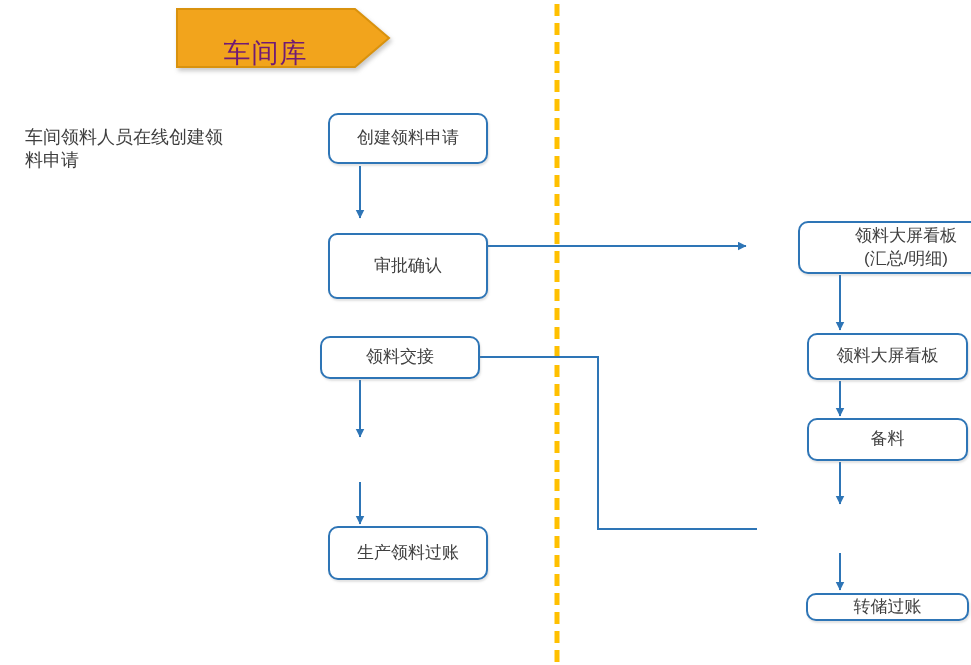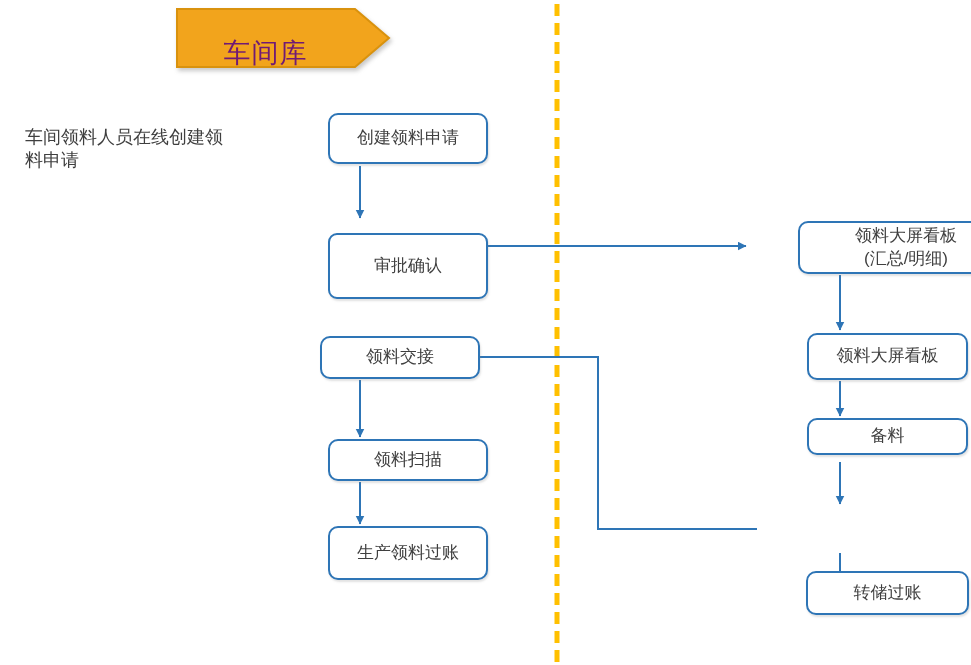--- a/index.html
+++ b/index.html
@@ -124,22 +124,21 @@
     <span class="banner-label" style="width:179px;">车间库</span>
   </div>
 
 
   <div class="note" style="left:25px; top:126px; width:220px;">车间领料人员在线创建领
 料申请</div>
 
   <div class="node" style="left:280px; top:113px; width:160px; height:51px;">创建领料申请</div>
   <div class="node" style="left:280px; top:233px; width:160px; height:66px;border-radius:9px;">审批确认</div>
   <div class="node" style="left:272px; top:336px; width:160px; height:43px;">领料交接</div>
-  <div class="node" style="left:280px; top:439px; width:160px; height:42px;">领料扫描</div>
   <div class="node" style="left:280px; top:526px; width:160px; height:54px;">生产领料过账</div>
 
   <div class="node" style="left:750px; top:221px; width:216px; height:53px;">领料大屏看板
 (汇总/明细)</div>
   <div class="node" style="left:759px; top:333px; width:161px; height:47px;">领料大屏看板</div>
-  <div class="node" style="left:759px; top:418px; width:161px; height:37px;">备料</div>
-  <div class="node" style="left:758px; top:571px; width:163px; height:44px;">转储过账</div>
+  <div class="node" style="left:759px; top:418px; width:161px; height:43px;">备料</div>
+  <div class="node" style="left:758px; top:593px; width:163px; height:28px;">转储过账</div>
 
 </div>
 
 </body></html>

